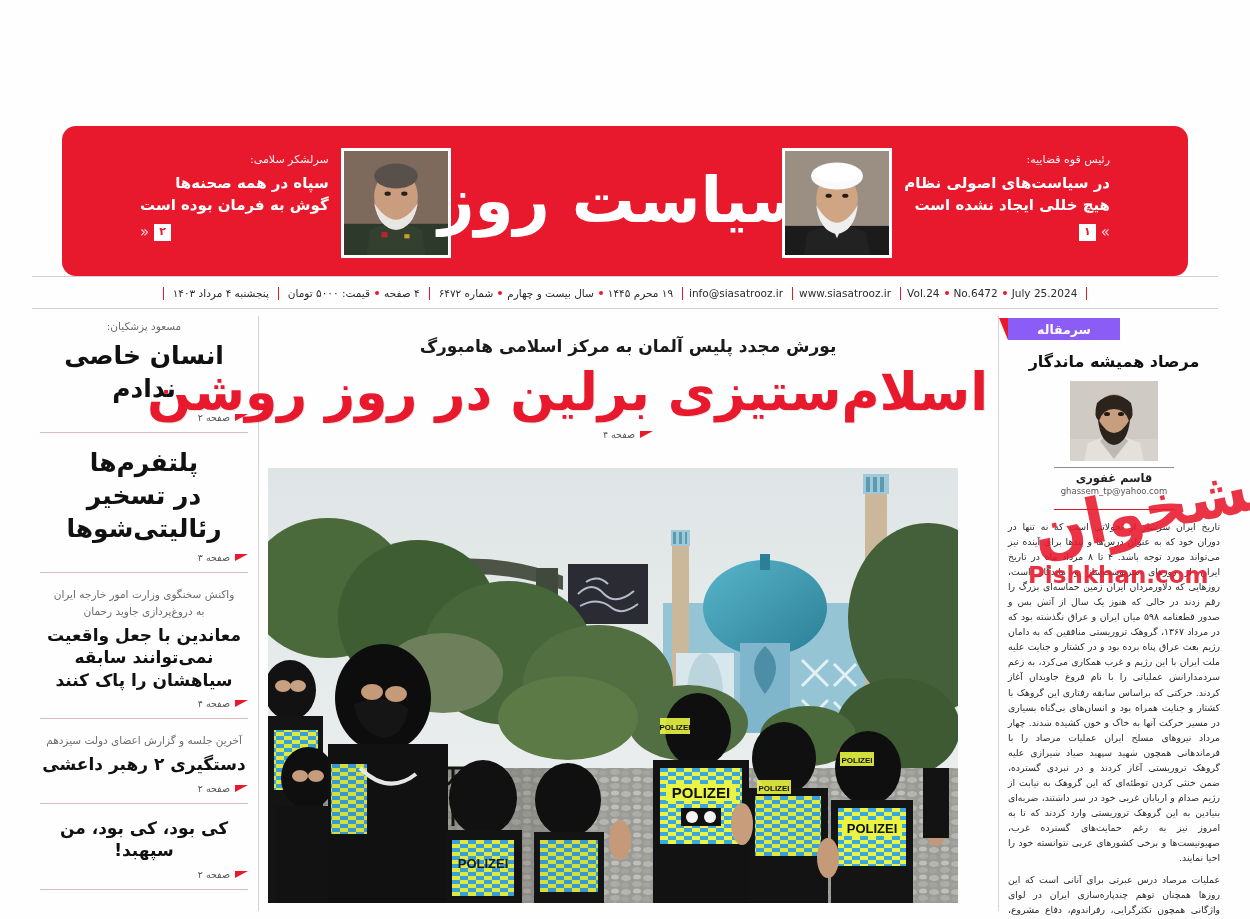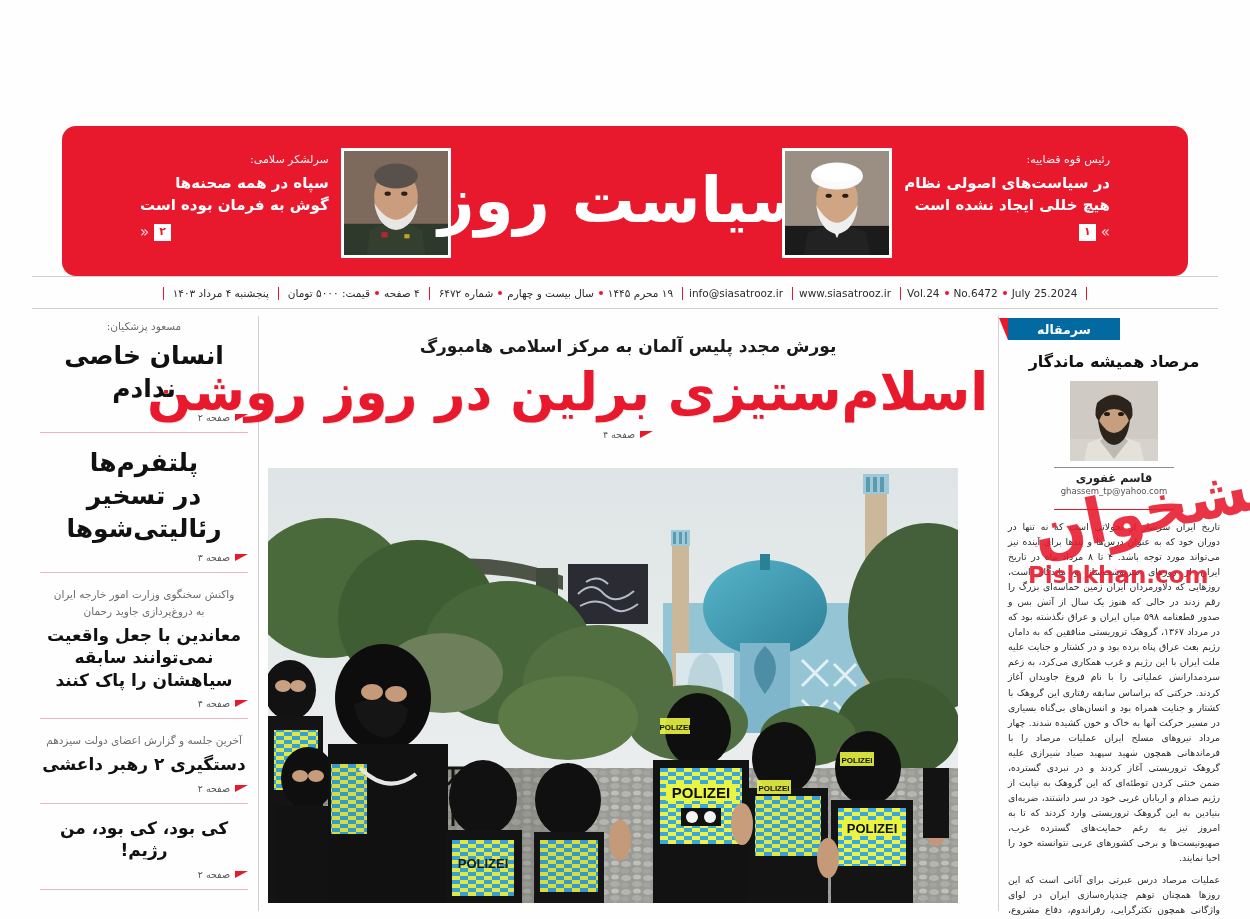--- a/index.html
+++ b/index.html
@@ -101,21 +101,21 @@
   .lead-pm{display:flex;align-items:center;justify-content:center;gap:5px;margin-top:6px;}
 
   
   .photo{
     position:absolute;left:0;top:150px;width:690px;height:435px;
     overflow:hidden;background:#cfd6d8;
   }
 
   
   .sr-tag{
-    position:relative;width:112px;height:22px;background:#0369a1;color:#fff;
+    position:relative;width:112px;height:22px;background:#8b5cf6;color:#fff;
     font-size:12.5px;font-weight:bold;display:flex;align-items:center;justify-content:center;
     margin-right:auto;margin-left:0;
   }
   .sr-tag::after{
     content:"";position:absolute;left:-9px;top:0;border-top:22px solid #e8192c;
     border-left:9px solid transparent;
   }
   .sr-title{
     text-align:center;font-size:16px;font-weight:bold;color:#111;margin-top:12px;
   }
@@ -290,21 +290,21 @@
       <div class="kicker">آخرین جلسه و گزارش اعضای دولت سیزدهم</div>
       <div class="hl sm">دستگیری ۲ رهبر داعشی</div>
       <div class="pagemark">
         <span class="pm-tri"></span>
         <span class="pm-txt">صفحه ۲</span>
       </div>
     </div>
     <div class="hrline"></div>
 
     <div class="news">
-      <div class="hl sm">کی بود، کی بود، من رژیم!</div>
+      <div class="hl sm">کی بود، کی بود، من سپهبد!</div>
       <div class="pagemark">
         <span class="pm-tri"></span>
         <span class="pm-txt">صفحه ۲</span>
       </div>
     </div>
     <div class="hrline"></div>
   </div>
 
   <div class="colM">
     <div class="lead-kicker">یورش مجدد پلیس آلمان به مرکز اسلامی هامبورگ</div>

